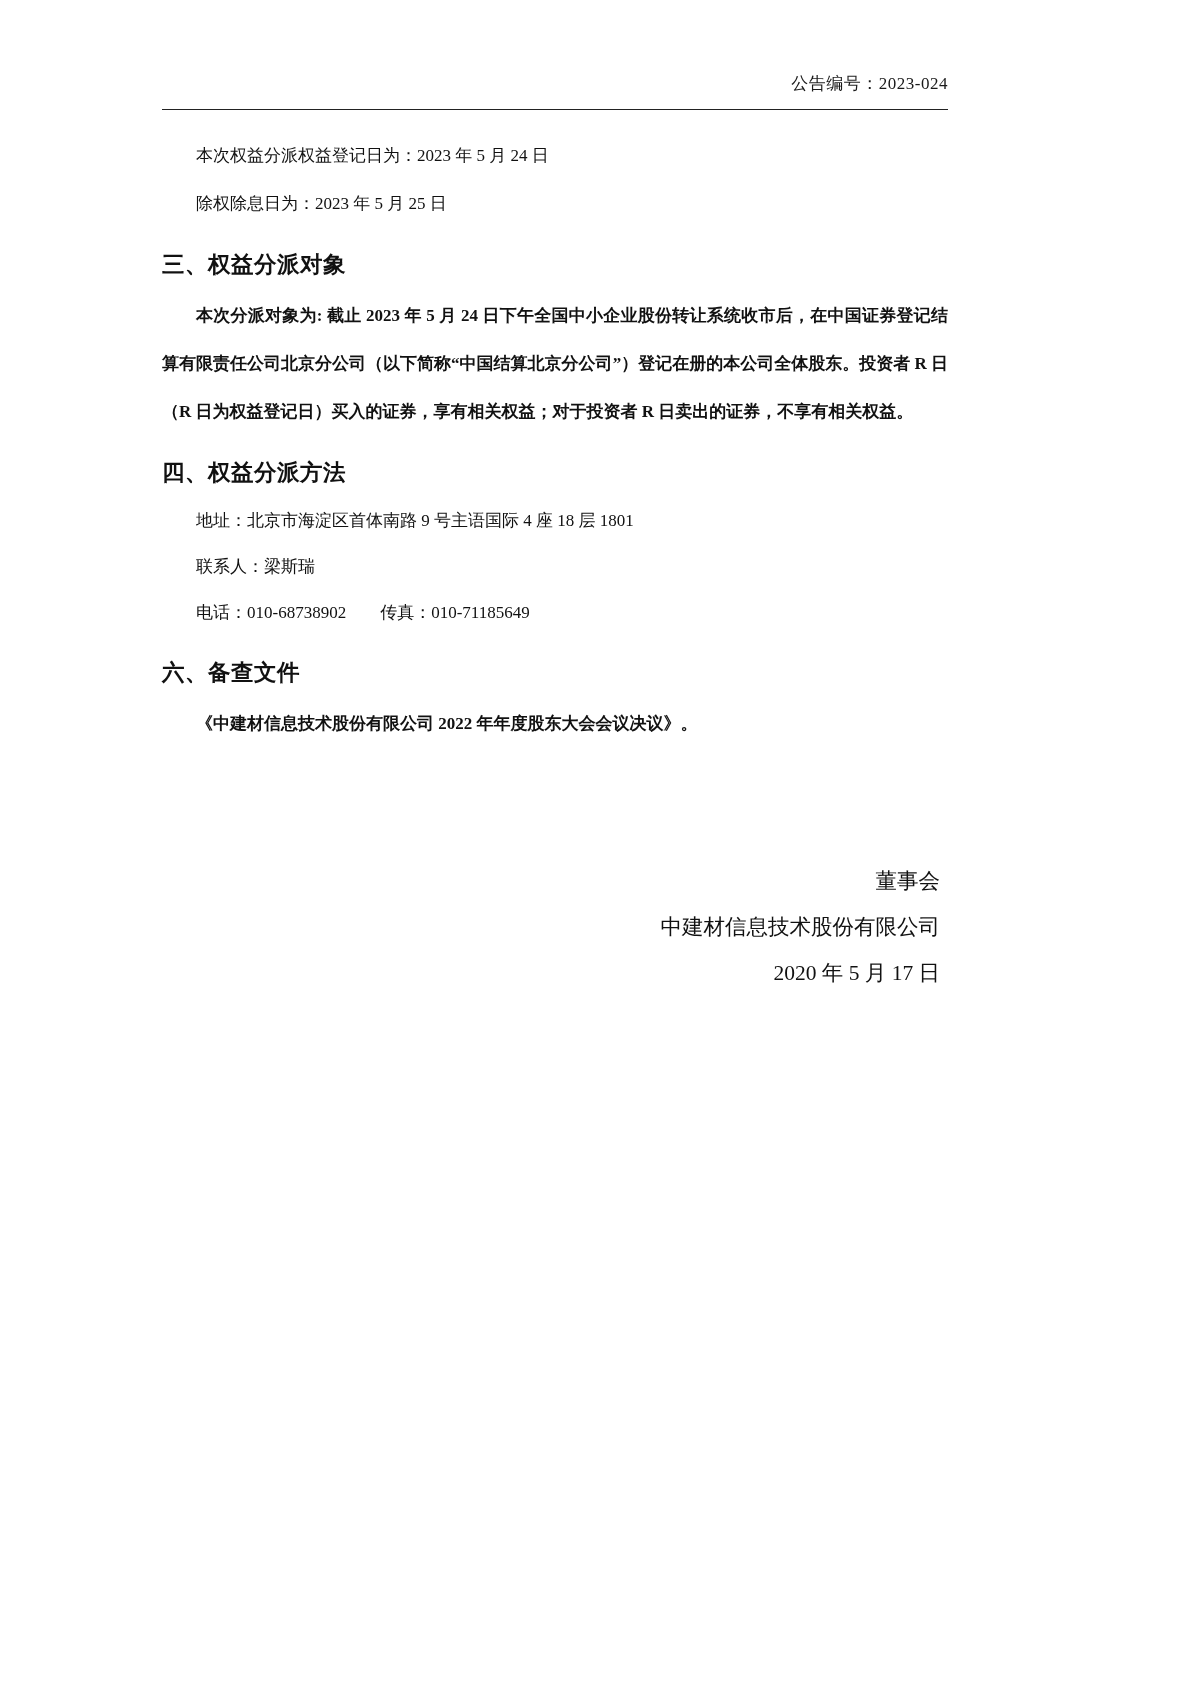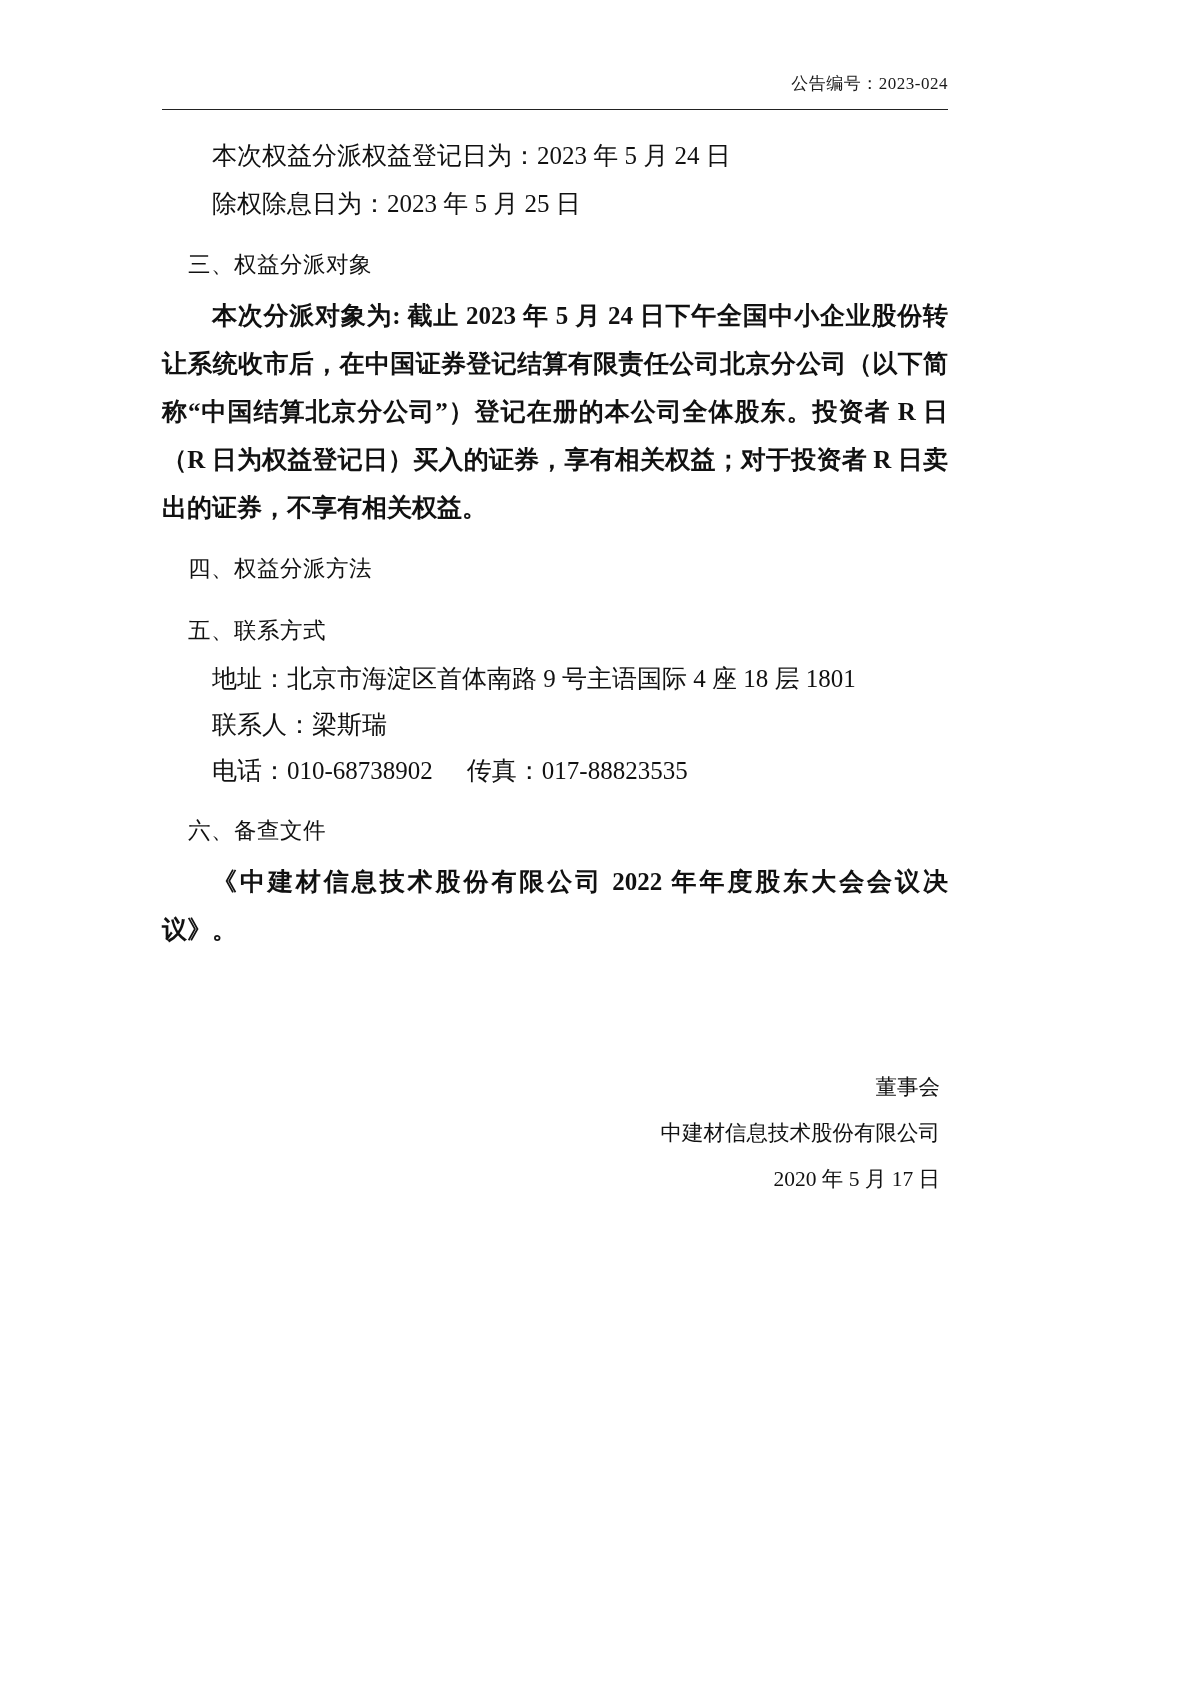--- a/index.html
+++ b/index.html
@@ -38,38 +38,37 @@
   .header-rule {
     margin-top: 14px;
     border-top: 1.5px solid #222;
     width: 100%;
   }
   .body-block {
     margin-top: 22px;
   }
   p {
     margin: 0;
-    font-size: 25px;
+    font-size: 17px;
     line-height: 48px;
     text-align: justify;
     text-justify: inter-ideograph;
     color: #111;
   }
   .indent {
     text-indent: 2em;
     font-weight: bold;
   }
   .heading {
     font-size: 22.5px;
-    font-weight: normal;
+    font-weight: bold;
     line-height: 50px;
     margin-top: 12px;
     text-indent: 0;
     letter-spacing: 0.5px;
-    margin-left: 26px;
   }
   .para {
     margin-top: 2px;
   }
   .plain-line {
     text-indent: 2em;
   }
   .contact-line {
     text-indent: 2em;
     line-height: 46px;
@@ -101,25 +100,24 @@
     <div class="body-block">
       <p class="plain-line">本次权益分派权益登记日为：2023 年 5 月 24 日</p>
       <p class="plain-line">除权除息日为：2023 年 5 月 25 日</p>
     </div>
 
     <p class="heading">三、权益分派对象</p>
     <p class="indent para">本次分派对象为: 截止 2023 年 5 月 24 日下午全国中小企业股份转让系统收市后，在中国证券登记结算有限责任公司北京分公司（以下简称“中国结算北京分公司”）登记在册的本公司全体股东。投资者 R 日（R 日为权益登记日）买入的证券，享有相关权益；对于投资者 R 日卖出的证券，不享有相关权益。</p>
 
     <p class="heading">四、权益分派方法</p>
 
-    <p class="heading">五、联系方式</p>
     <p class="contact-line">地址：北京市海淀区首体南路 9 号主语国际 4 座 18 层 1801</p>
     <p class="contact-line">联系人：梁斯瑞</p>
     <p class="contact-line">
-      <span>电话：010-68738902</span><span class="spacer-tab"></span><span>传真：017-88823535</span>
+      <span>电话：010-68738902</span><span class="spacer-tab"></span><span>传真：010-71185649</span>
     </p>
 
     <p class="heading">六、备查文件</p>
     <p class="indent para">《中建材信息技术股份有限公司 2022 年年度股东大会会议决议》。</p>
 
     <div class="sign-block">
       <p>董事会</p>
       <p>中建材信息技术股份有限公司</p>
       <p>2020 年 5 月 17 日</p>
     </div>

